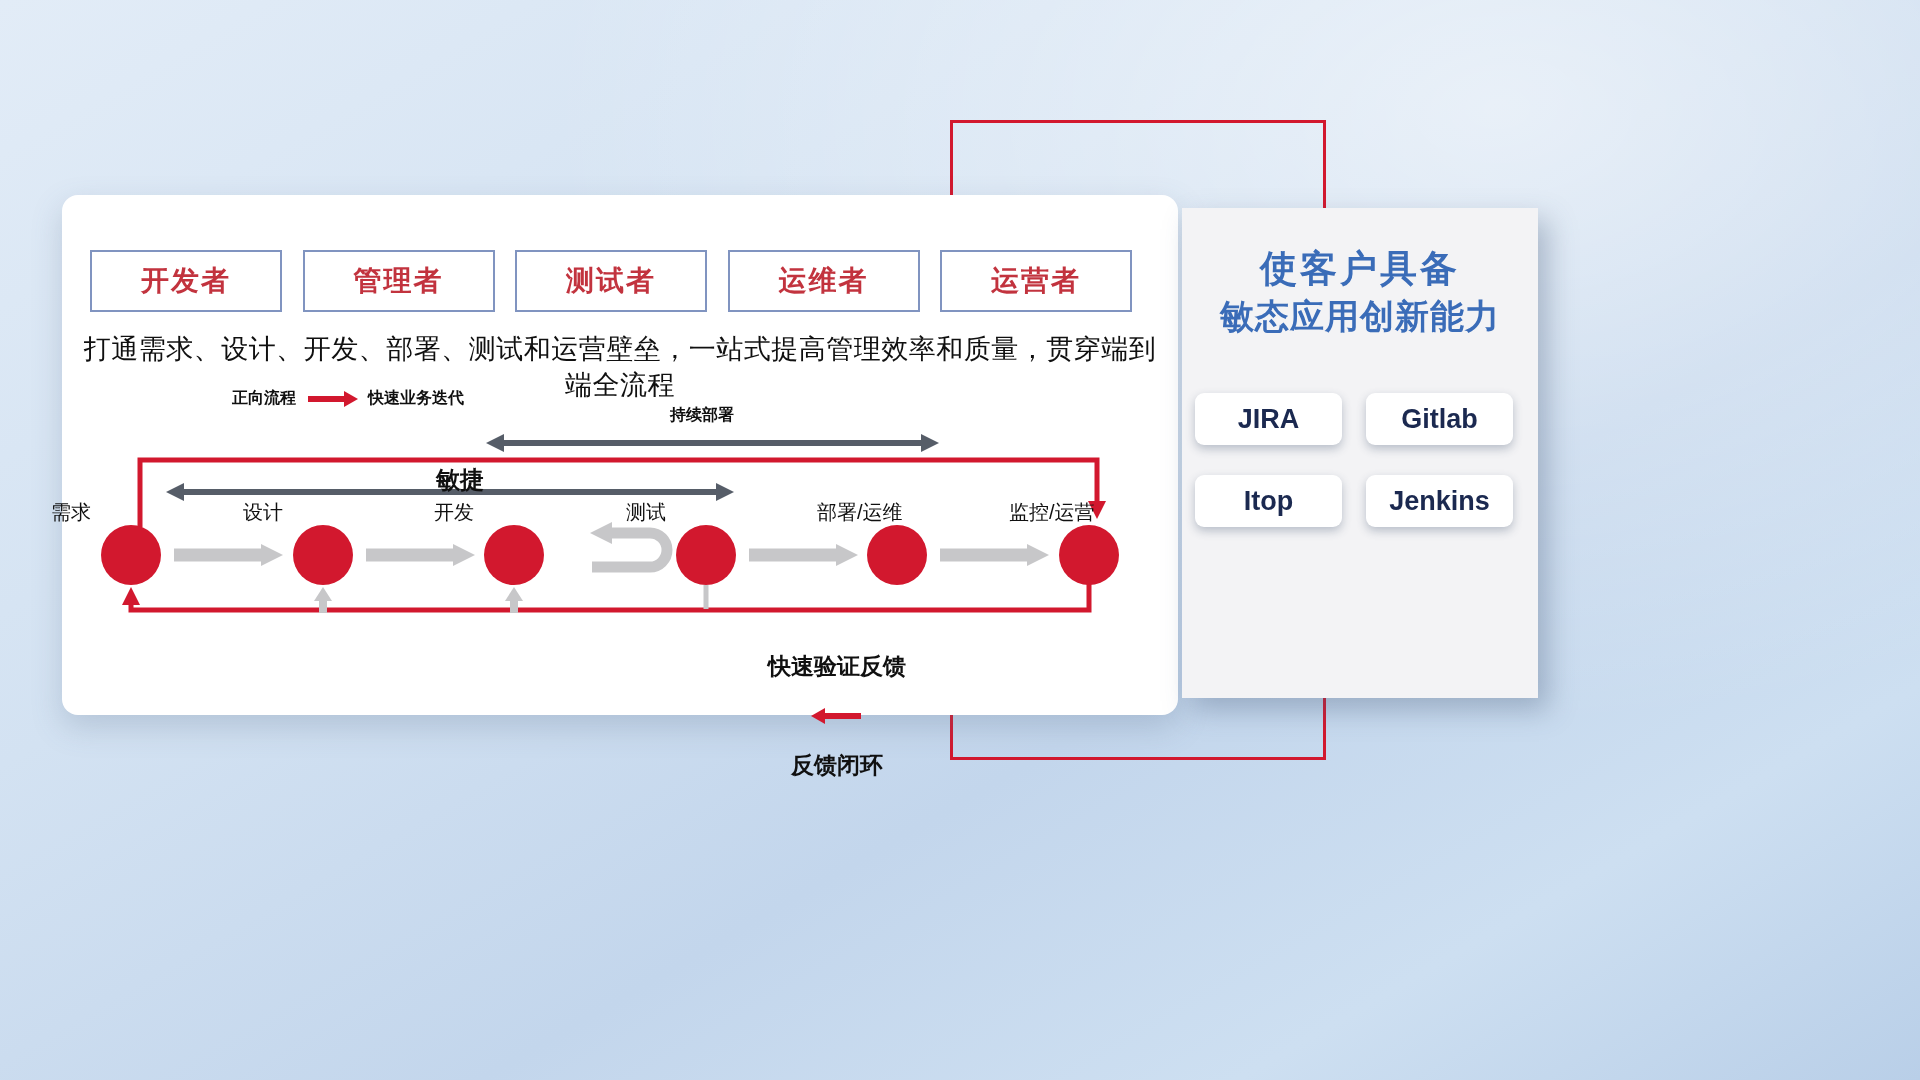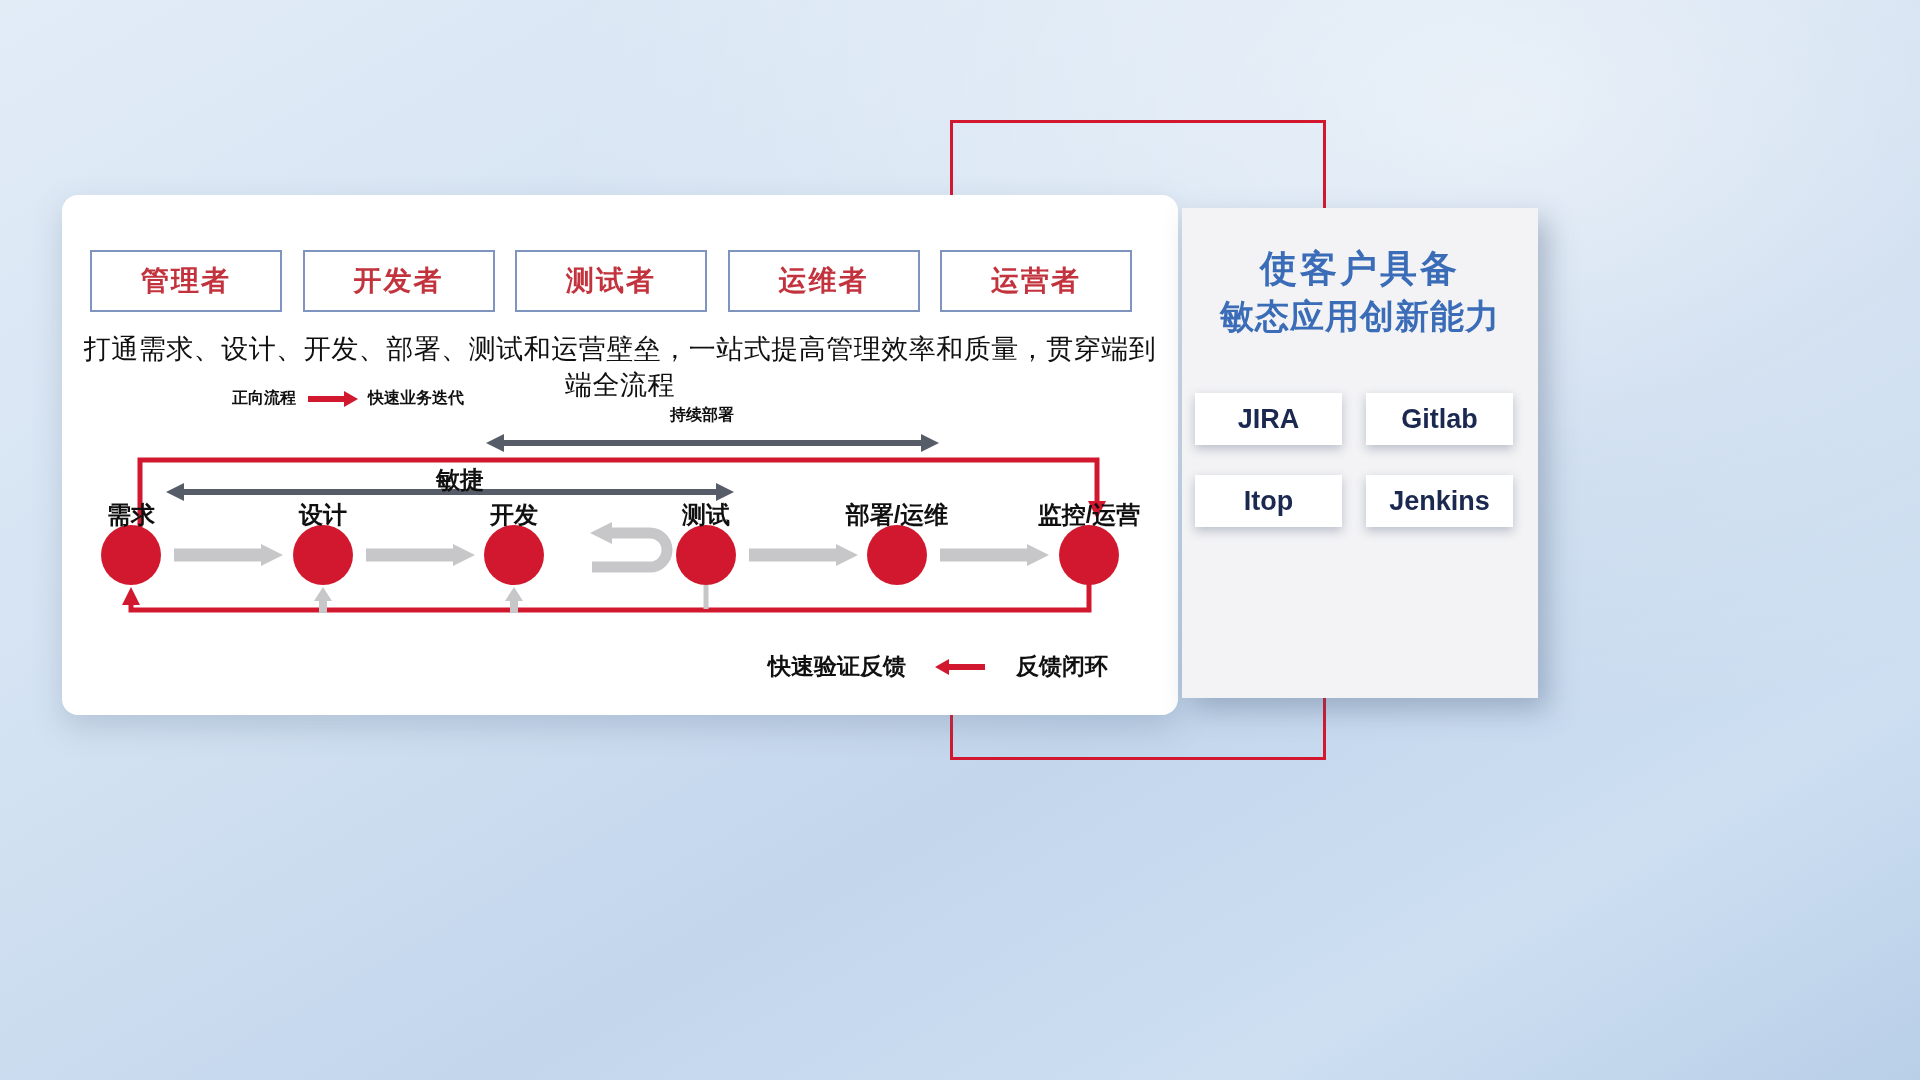--- a/index.html
+++ b/index.html
@@ -40,79 +40,79 @@
   }
 
   .legend-forward {
     position:absolute; left:170px; top:193px;
     display:flex; align-items:center; gap:12px;
     font-size:16px; font-weight:bold; color:#101010;
   }
   .legend-feedback {
     position:absolute; left:706px; top:456px;
     display:flex; align-items:center; gap:31px;
-    font-size:23px; font-weight:bold; color:#101010;
+    font-size:23px; font-weight:bold; color:#101010;flex-direction:column;
   }
   .arr-r { position:relative; width:36px; height:6px; background:#d2182e; margin-right:12px; }
   .arr-r::after { content:""; position:absolute; right:-14px; top:-5px; width:0; height:0;
     border-left:14px solid #d2182e; border-top:8px solid transparent; border-bottom:8px solid transparent; }
   .arr-l { position:relative; width:36px; height:6px; background:#d2182e; margin-left:12px; }
   .arr-l::before { content:""; position:absolute; left:-14px; top:-5px; width:0; height:0;
     border-right:14px solid #d2182e; border-top:8px solid transparent; border-bottom:8px solid transparent; }
 
   .flow-svg { position:absolute; left:0; top:0; width:1116px; height:520px; }
 
   .deploy-label {
     position:absolute; left:560px; top:210px; width:160px; text-align:center;
     font-size:16px; font-weight:bold; color:#101010;
   }
   .agile-label {
     position:absolute; left:338px; top:269px; width:120px; text-align:center;
     font-size:24px; font-weight:bold; color:#101010;
   }
   .stage-label {
-    position:absolute; top:304px; width:160px; text-align:center;
-    font-size:24px; font-weight:700; color:#101010;
+    position:absolute; top:304px; width:160px; text-align:left;
+    font-size:20px; font-weight:400; color:#101010;
   }
 
   .right-panel {
     position:absolute; left:1182px; top:208px; width:356px; height:490px;
     background:#f3f3f5; box-shadow:10px 12px 26px rgba(70,90,120,0.35); z-index:3;
   }
   .rp-title { padding-top:36px; text-align:center; color:#3a6cb8; font-weight:bold; }
   .rp-title .l1 { font-size:37px; letter-spacing:3px; }
   .rp-title .l2 { font-size:34px; letter-spacing:1px; }
 
   .tools-grid {
     position:absolute; left:13px; top:185px; width:330px;
     display:grid; grid-template-columns:147px 147px; column-gap:24px; row-gap:30px;
   }
   .tool {
-    height:52px; background:#ffffff; border-radius:0;
+    height:52px; background:#ffffff; border-radius:9px;
     box-shadow:0 4px 10px rgba(50,70,100,0.30);
     display:flex; align-items:center; justify-content:center;
     font-size:27px; font-weight:bold; color:#1b2950;
   }
   .tool.wide { grid-column:1 / span 2; }
 </style>
 </head>
 <body>
 
 <div id="canvas">
 
   <div class="red-frame"></div>
 
   <div class="main-panel">
 
     <div class="roles-row">
       <div class="role-box">
+        <span>开发者</span>
+      </div>
+      <div class="role-box">
         <span>管理者</span>
-      </div>
-      <div class="role-box">
-        <span>开发者</span>
       </div>
       <div class="role-box">
         <span>测试者</span>
       </div>
       <div class="role-box">
         <span>运维者</span>
       </div>
       <div class="role-box">
         <span>运营者</span>
       </div>

